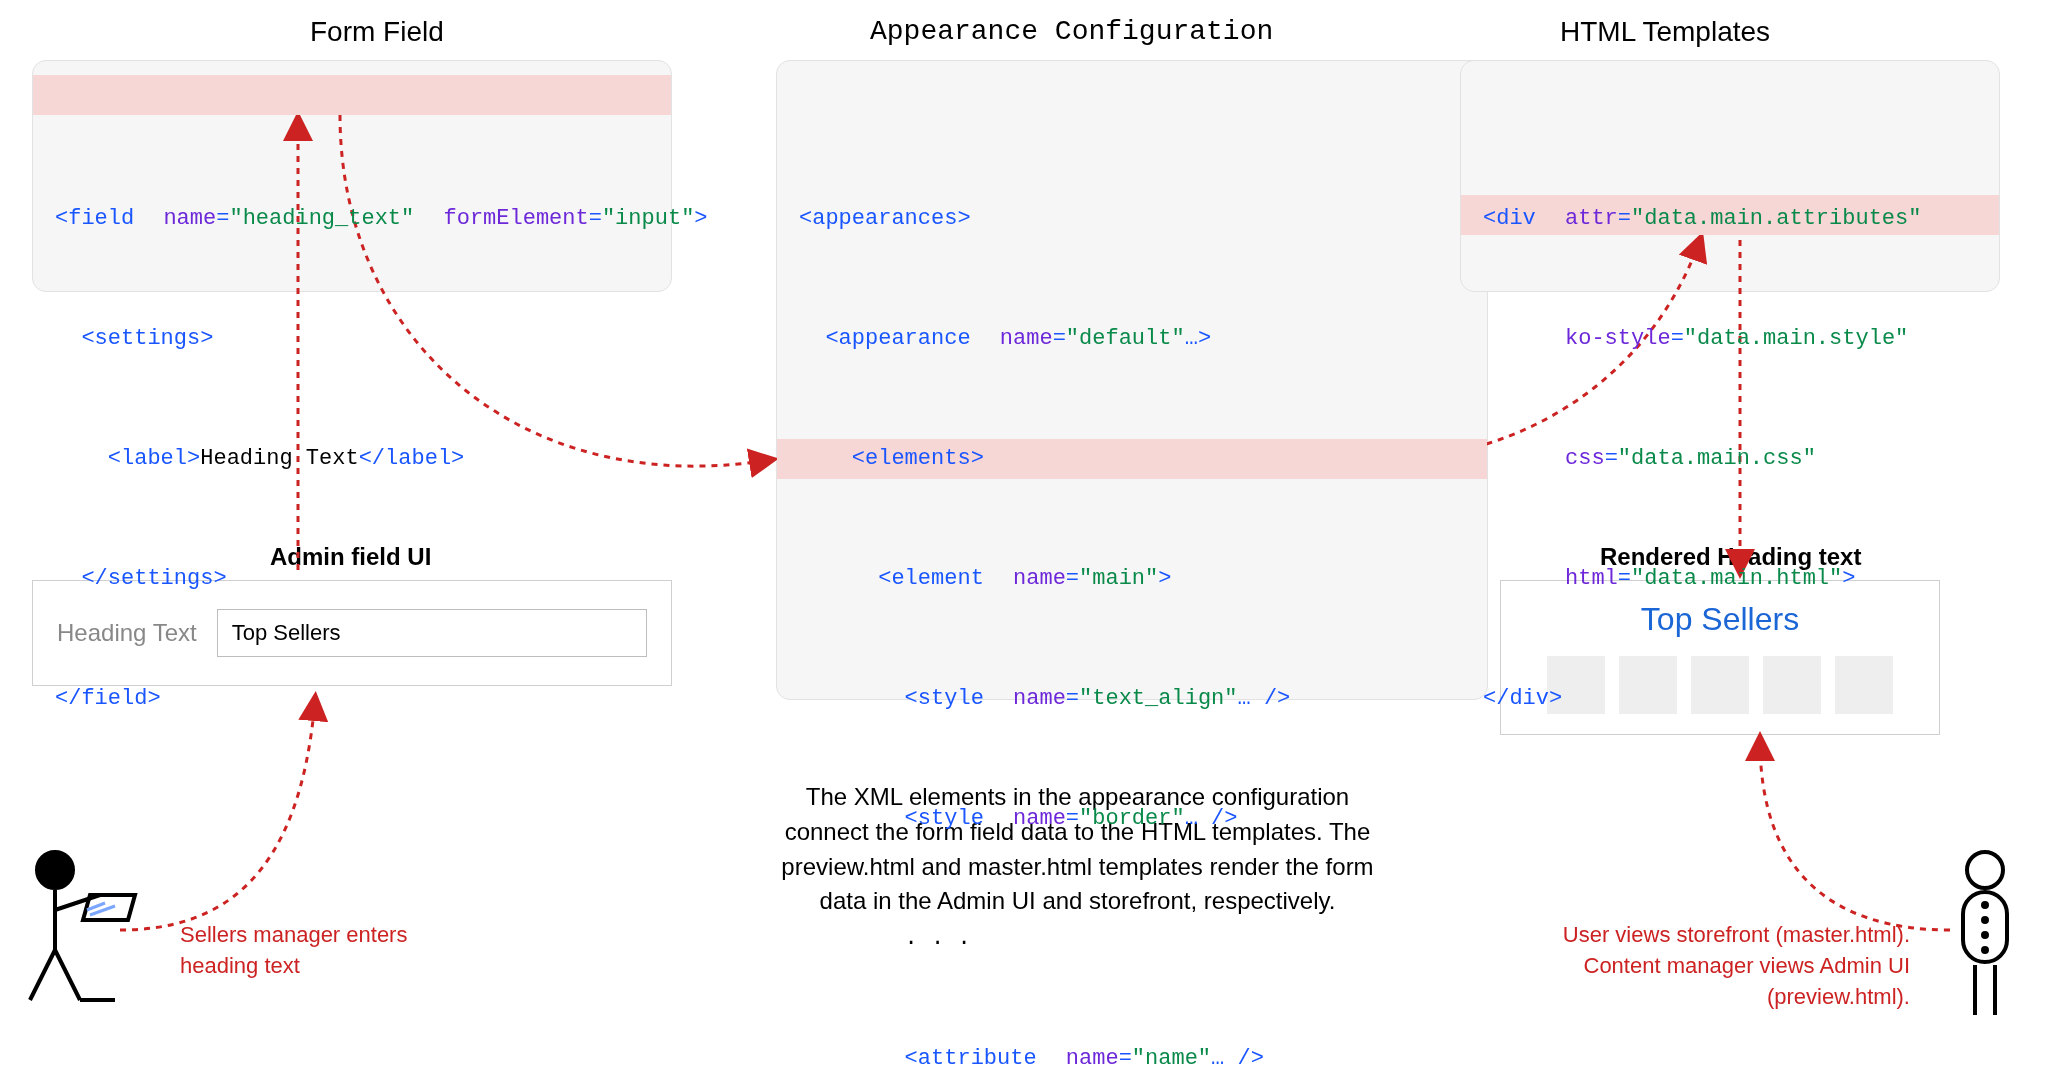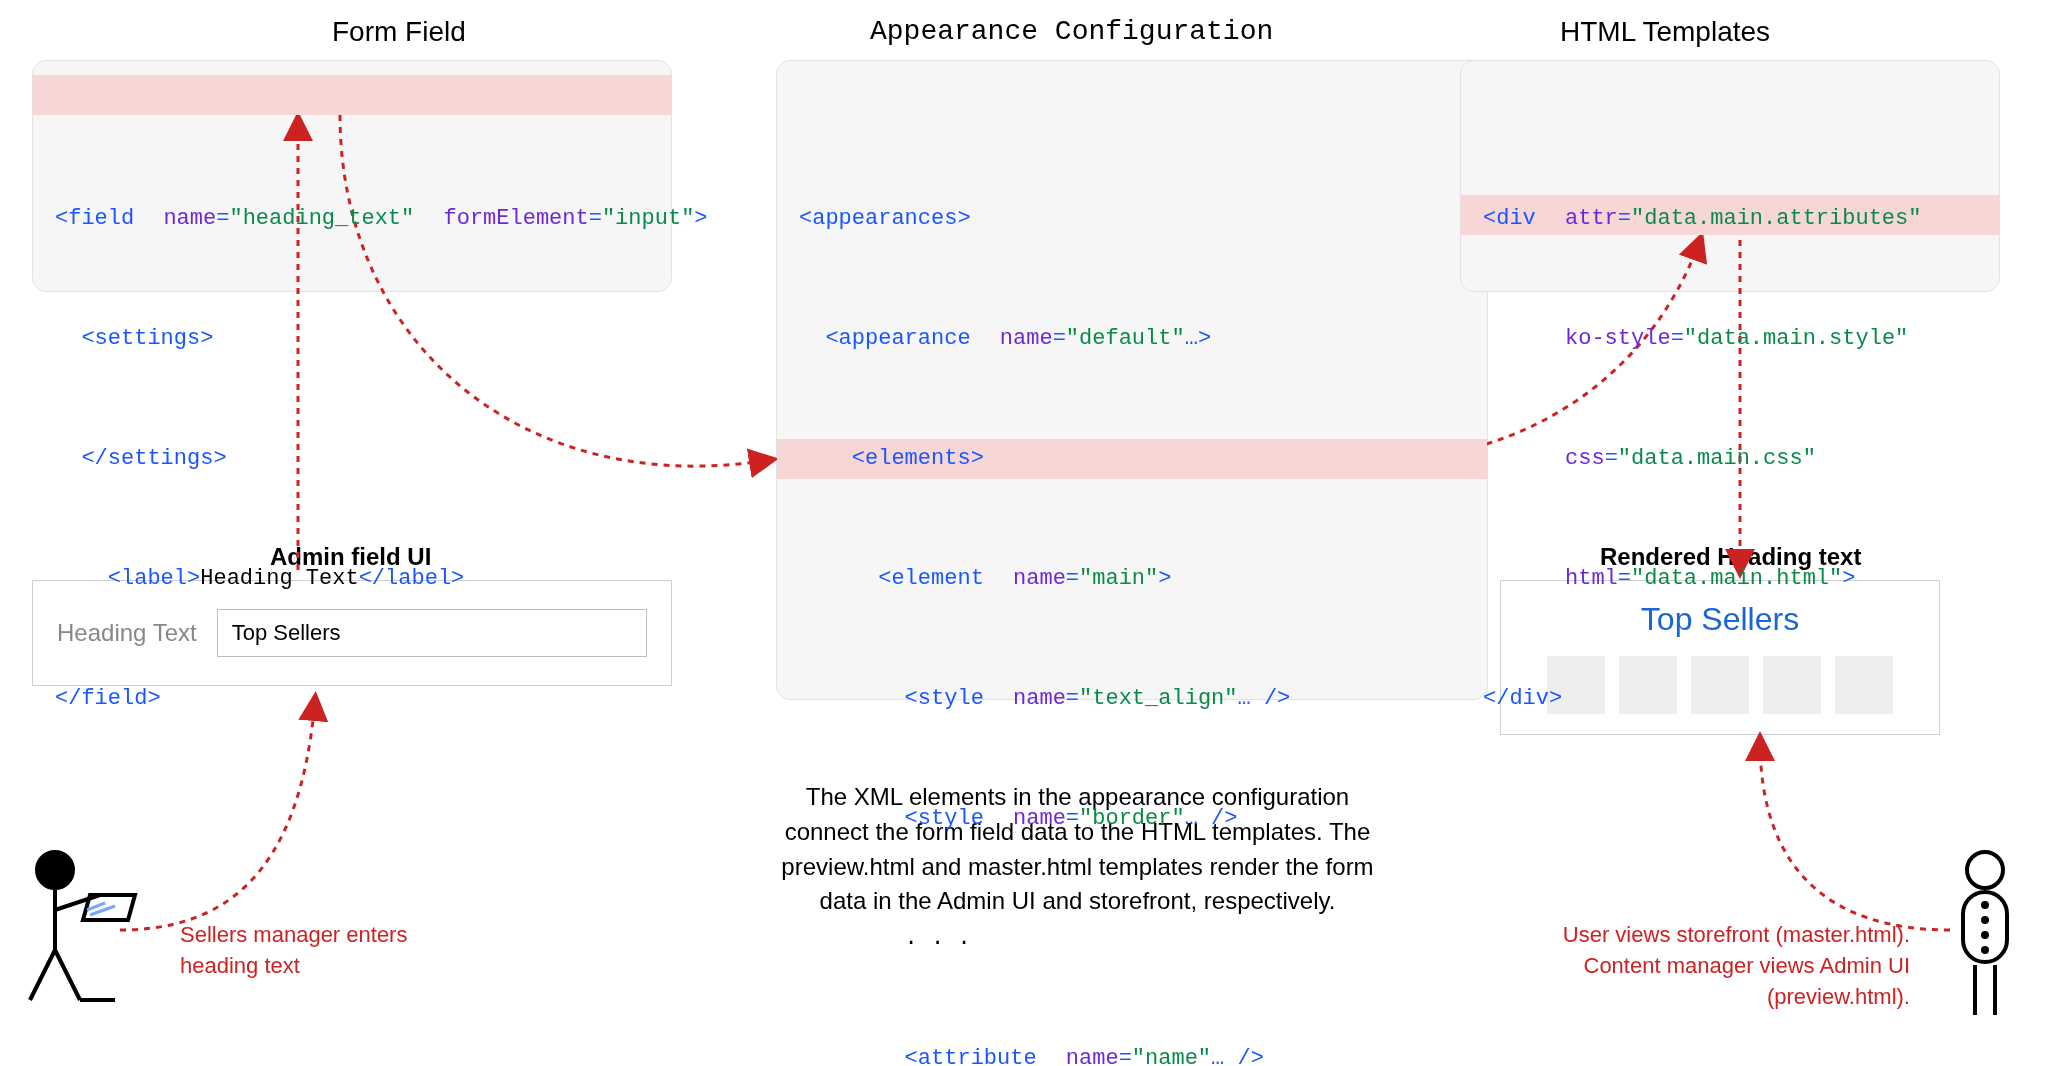--- a/index.html
+++ b/index.html
@@ -105,30 +105,30 @@
   }
   .note.right { text-align: right; }
 
   svg.arrows { position: absolute; inset: 0; width: 2048px; height: 1066px; pointer-events: none; }
 </style>
 </head>
 <body>
 
 <div class="stage">
 
-  <div class="col-title" style="left:310px; top:16px;margin-left:22px;">Form Field</div>
+  <div class="col-title" style="left:310px; top:16px;">Form Field</div>
   <div class="col-title" style="left:870px; top:16px;font-family:Liberation Mono, monospace;">Appearance Configuration</div>
   <div class="col-title" style="left:1560px; top:16px;">HTML Templates</div>
 
   <div class="code-box" style="left:32px; top:60px; width:640px; height:232px;">
     <div class="hl" style="top:14px; height:40px;"></div>
     <span class="line"><span class="t-tag">&lt;field </span><span class="t-attr">name</span><span class="t-punc">=</span><span class="t-str">"heading_text"</span><span> </span><span class="t-attr">formElement</span><span class="t-punc">=</span><span class="t-str">"input"</span><span class="t-tag">&gt;</span></span>
     <span class="line"><span class="t-tag">  &lt;settings&gt;</span></span>
+    <span class="line"><span class="t-tag">    &lt;label&gt;</span><span class="t-txt">Heading Text</span><span class="t-tag">&lt;/label&gt;</span></span>
     <span class="line"><span class="t-tag">  &lt;/settings&gt;</span></span>
-    <span class="line"><span class="t-tag">    &lt;label&gt;</span><span class="t-txt">Heading Text</span><span class="t-tag">&lt;/label&gt;</span></span>
     <span class="line"><span class="t-tag">&lt;/field&gt;</span></span>
   </div>
 
   <div class="code-box" style="left:776px; top:60px; width:712px; height:640px;">
     <div class="hl" style="top:378px; height:40px;"></div>
     <span class="line"><span class="t-tag">&lt;appearances&gt;</span></span>
     <span class="line"><span class="t-tag">  &lt;appearance </span><span class="t-attr">name</span><span class="t-punc">=</span><span class="t-str">"default"</span><span class="t-tag">…&gt;</span></span>
     <span class="line"><span class="t-tag">    &lt;elements&gt;</span></span>
     <span class="line"><span class="t-tag">      &lt;element </span><span class="t-attr">name</span><span class="t-punc">=</span><span class="t-str">"main"</span><span class="t-tag">&gt;</span></span>
     <span class="line"><span class="t-tag">        &lt;style </span><span class="t-attr">name</span><span class="t-punc">=</span><span class="t-str">"text_align"</span><span class="t-tag">… /&gt;</span></span>

